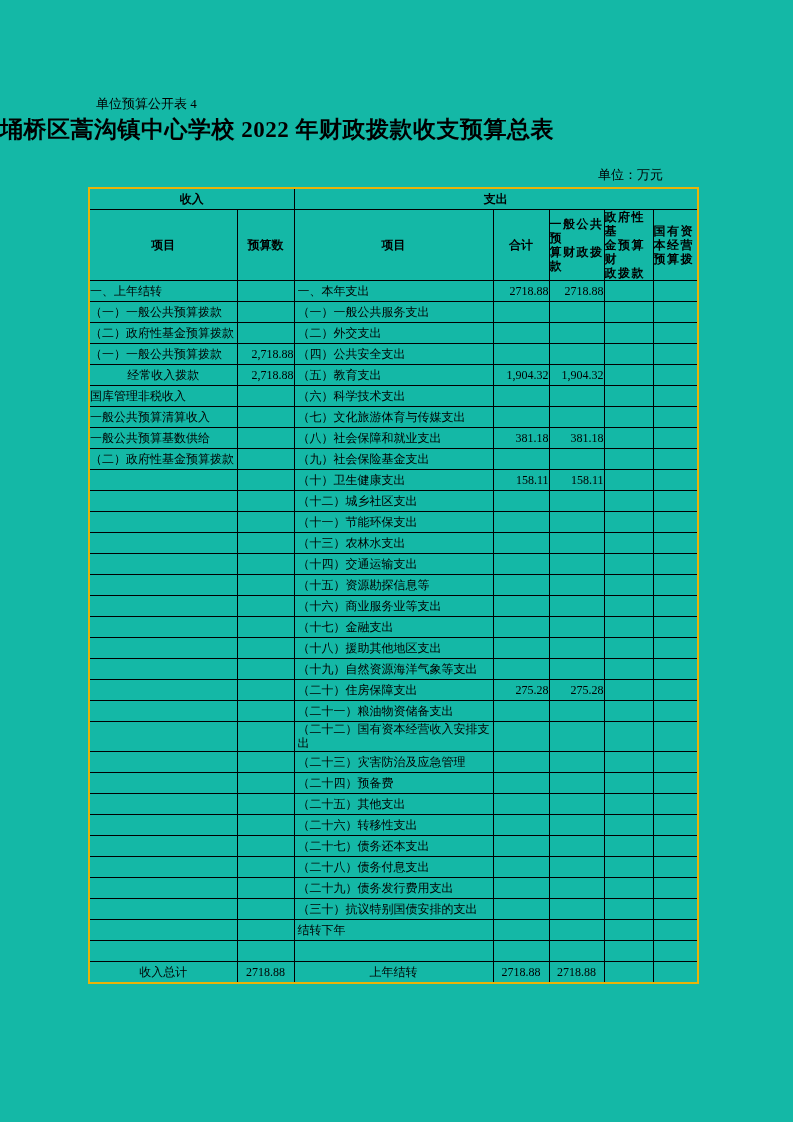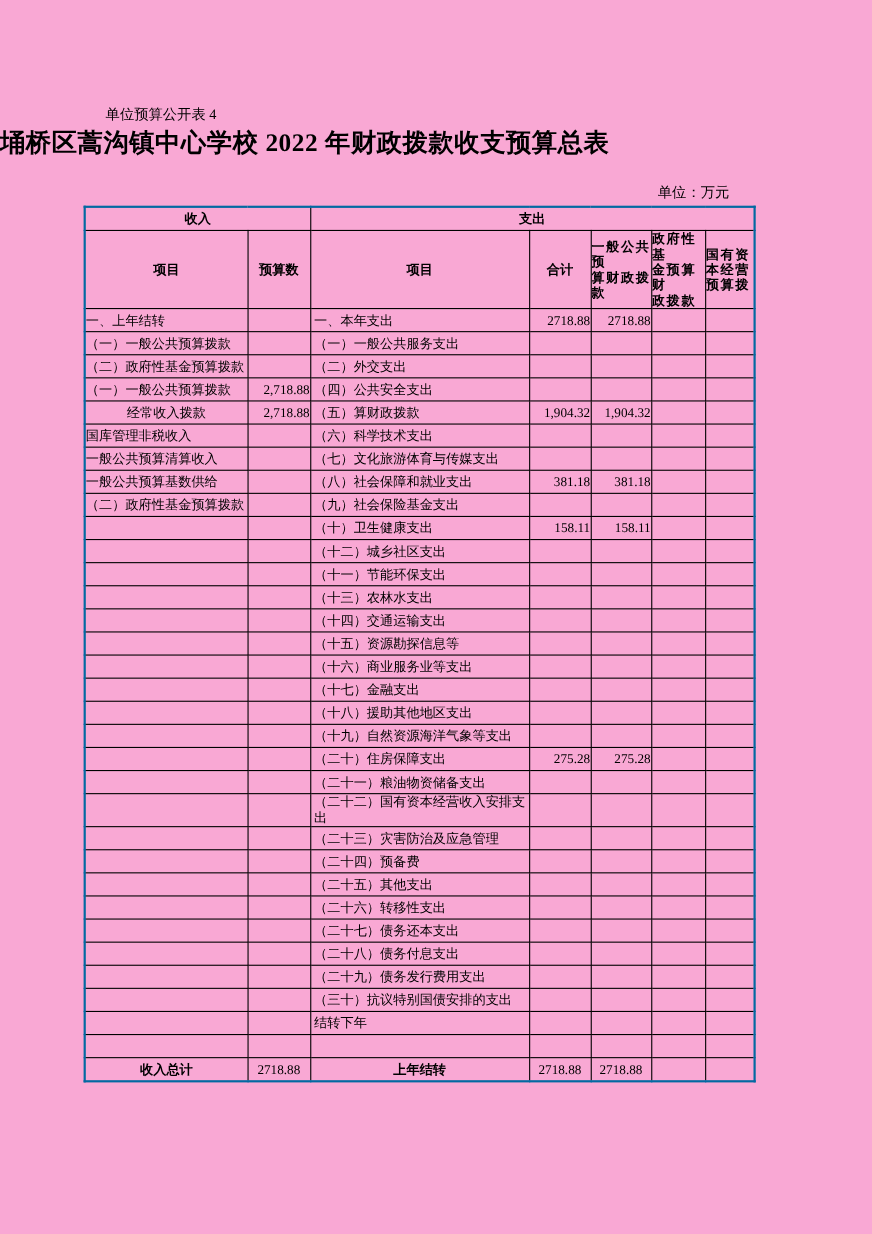--- a/index.html
+++ b/index.html
@@ -1,19 +1,19 @@
 <!DOCTYPE html>
 <html><head>
 <meta charset="utf-8">
 <style>
   html,body{margin:0;padding:0;background:#e8e8e8;}
   .page{
     position:relative;
     width:793px;height:1122px;
-    background:#f9a8d4;
+    background:#14b8a6;
     font-family:"Liberation Serif","DejaVu Serif",serif;
     color:#000;
     margin:0 auto;
     overflow:hidden;
   }
   .doc-label{
     position:absolute;left:96px;top:95px;
     font-size:13px;
   }
   .doc-title{
@@ -22,23 +22,23 @@
     font-size:23px;font-weight:bold;
     letter-spacing:0.5px;
   }
   .unit-note{
     position:absolute;left:88px;top:166px;width:609px;
     box-sizing:border-box;
     text-align:right;padding-right:34px;
     font-size:13px;
   }
   table.budget{
-    position:absolute;left:76px;top:187px;width:609px;
+    position:absolute;left:88px;top:187px;width:609px;
     border-collapse:collapse;table-layout:fixed;
-    border:2px solid #0369a1;
+    border:2px solid #eab308;
   }
   table.budget th, table.budget td{
     border:1px solid #000;
     overflow:hidden;
     vertical-align:middle;
     font-size:12px;
     line-height:1.18;
     padding:0;
   }
   tr.group-row{height:21px;}
@@ -57,21 +57,21 @@
   }
   tbody tr{height:21px;}
   tbody tr.tall{height:29px;}
   tbody tr.total-row{height:22px;}
   td.lbl{text-align:left;padding:0 2px;white-space:nowrap;}
   td.lbl.exp{white-space:normal;padding:0 3px;}
   td.num{text-align:right;padding:0 3px;}
   td.align-center{text-align:center;}
   td.align-indent{padding-left:16px;}
   td.align-indent-mid{padding-left:55px;}
-  tbody tr.total-row td.lbl{font-weight:bold;text-align:center;padding:0;white-space:nowrap;}
+  tbody tr.total-row td.lbl{font-weight:normal;text-align:center;padding:0;white-space:nowrap;}
   tbody tr.total-row td.num{text-align:center;padding:0;}
 </style>
 </head>
 <body>
 
 <div class="page">
 
   <div class="doc-label">单位预算公开表 4</div>
 
   <div class="doc-title">埇桥区蒿沟镇中心学校 2022 年财政拨款收支预算总表</div>
@@ -141,21 +141,21 @@
           <td class="num">2,718.88</td>
           <td class="lbl exp">（四）公共安全支出</td>
           <td class="num"></td>
           <td class="num"></td>
           <td class="num"></td>
           <td class="num"></td>
         </tr>
         <tr>
           <td class="lbl align-center">经常收入拨款</td>
           <td class="num">2,718.88</td>
-          <td class="lbl exp">（五）算财政拨款</td>
+          <td class="lbl exp">（五）教育支出</td>
           <td class="num">1,904.32</td>
           <td class="num">1,904.32</td>
           <td class="num"></td>
           <td class="num"></td>
         </tr>
         <tr>
           <td class="lbl align-indent">国库管理非税收入</td>
           <td class="num"></td>
           <td class="lbl exp">（六）科学技术支出</td>
           <td class="num"></td>

